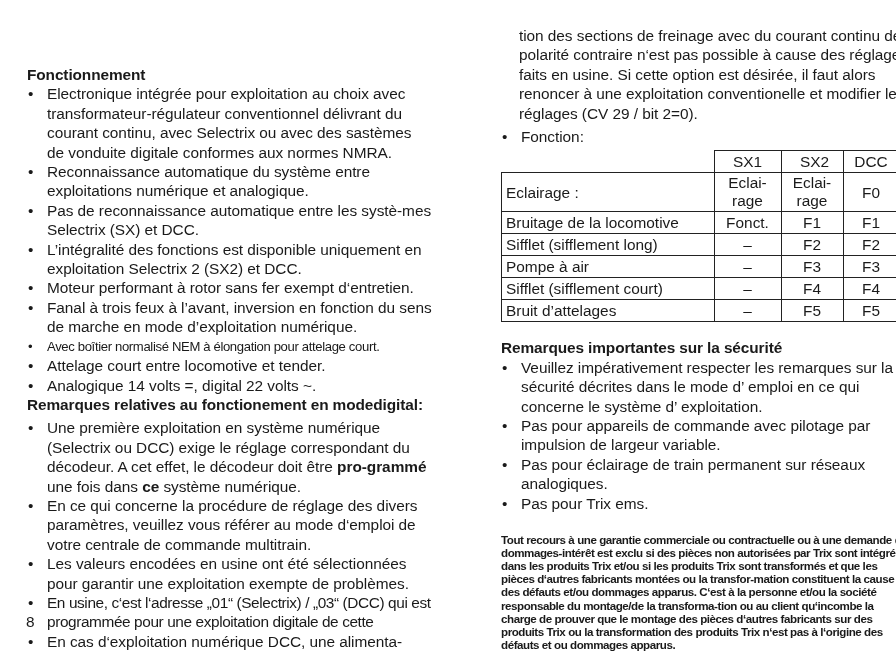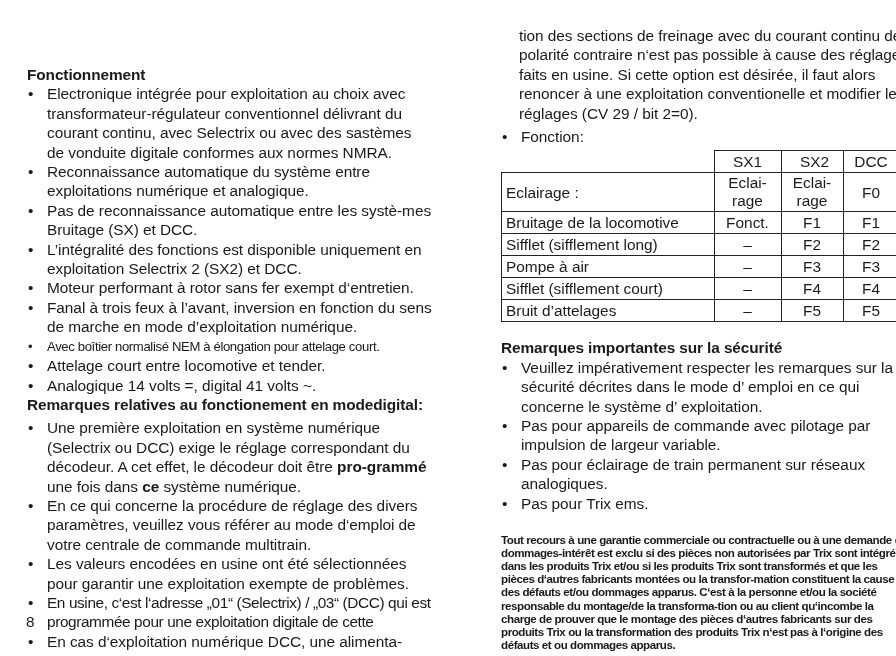--- a/index.html
+++ b/index.html
@@ -37,27 +37,27 @@
   }
 </style>
 </head>
 <body>
 
 <div class="col left">
   <p class="h">Fonctionnement</p>
   <ul>
     <li><span class="bullet">•</span><span>Electronique intégrée pour exploitation au choix avec transformateur-régulateur conventionnel délivrant du courant continu, avec Selectrix ou avec des sastèmes de vonduite digitale conformes aux normes NMRA.</span></li>
     <li><span class="bullet">•</span><span>Reconnaissance automatique du système entre exploitations numérique et analogique.</span></li>
-    <li><span class="bullet">•</span><span>Pas de reconnaissance automatique entre les systè-mes Bruitage (SX) et DCC.</span></li>
+    <li><span class="bullet">•</span><span>Pas de reconnaissance automatique entre les systè-mes Selectrix (SX) et DCC.</span></li>
     <li><span class="bullet">•</span><span>L’intégralité des fonctions est disponible uniquement en exploitation Selectrix 2 (SX2) et DCC.</span></li>
     <li><span class="bullet">•</span><span>Moteur performant à rotor sans fer exempt d‘entretien.</span></li>
     <li><span class="bullet">•</span><span>Fanal à trois feux à l’avant, inversion en fonction du sens de marche en mode d’exploitation numérique.</span></li>
     <li class="small"><span class="bullet">•</span><span>Avec boîtier normalisé NEM à élongation pour attelage court.</span></li>
     <li><span class="bullet">•</span><span>Attelage court entre locomotive et tender.</span></li>
-    <li><span class="bullet">•</span><span>Analogique 14 volts =, digital 41 volts ~.</span></li>
+    <li><span class="bullet">•</span><span>Analogique 14 volts =, digital 22 volts ~.</span></li>
   </ul>
   <p class="h">Remarques relatives au fonctionement en modedigital:</p>
   <div class="sp"></div>
   <ul>
     <li><span class="bullet">•</span><span>Une première exploitation en système numérique (Selectrix ou DCC) exige le réglage correspondant du décodeur. A cet effet, le décodeur doit être </span><b>pro-grammé</b><span> une fois dans </span><b>ce</b><span> système numérique.</span></li>
     <li><span class="bullet">•</span><span>En ce qui concerne la procédure de réglage des divers paramètres, veuillez vous référer au mode d‘emploi de votre centrale de commande multitrain.</span></li>
     <li><span class="bullet">•</span><span>Les valeurs encodées en usine ont été sélectionnées pour garantir une exploitation exempte de problèmes.</span></li>
     <li style="letter-spacing:-0.4px"><span class="bullet">•</span><span>En usine, c‘est l‘adresse „01“ (Selectrix) / „03“ (DCC) qui est programmée pour une exploitation digitale de cette</span></li>
     <li><span class="bullet">•</span><span>En cas d‘exploitation numérique DCC, une alimenta-</span></li>
   </ul>

